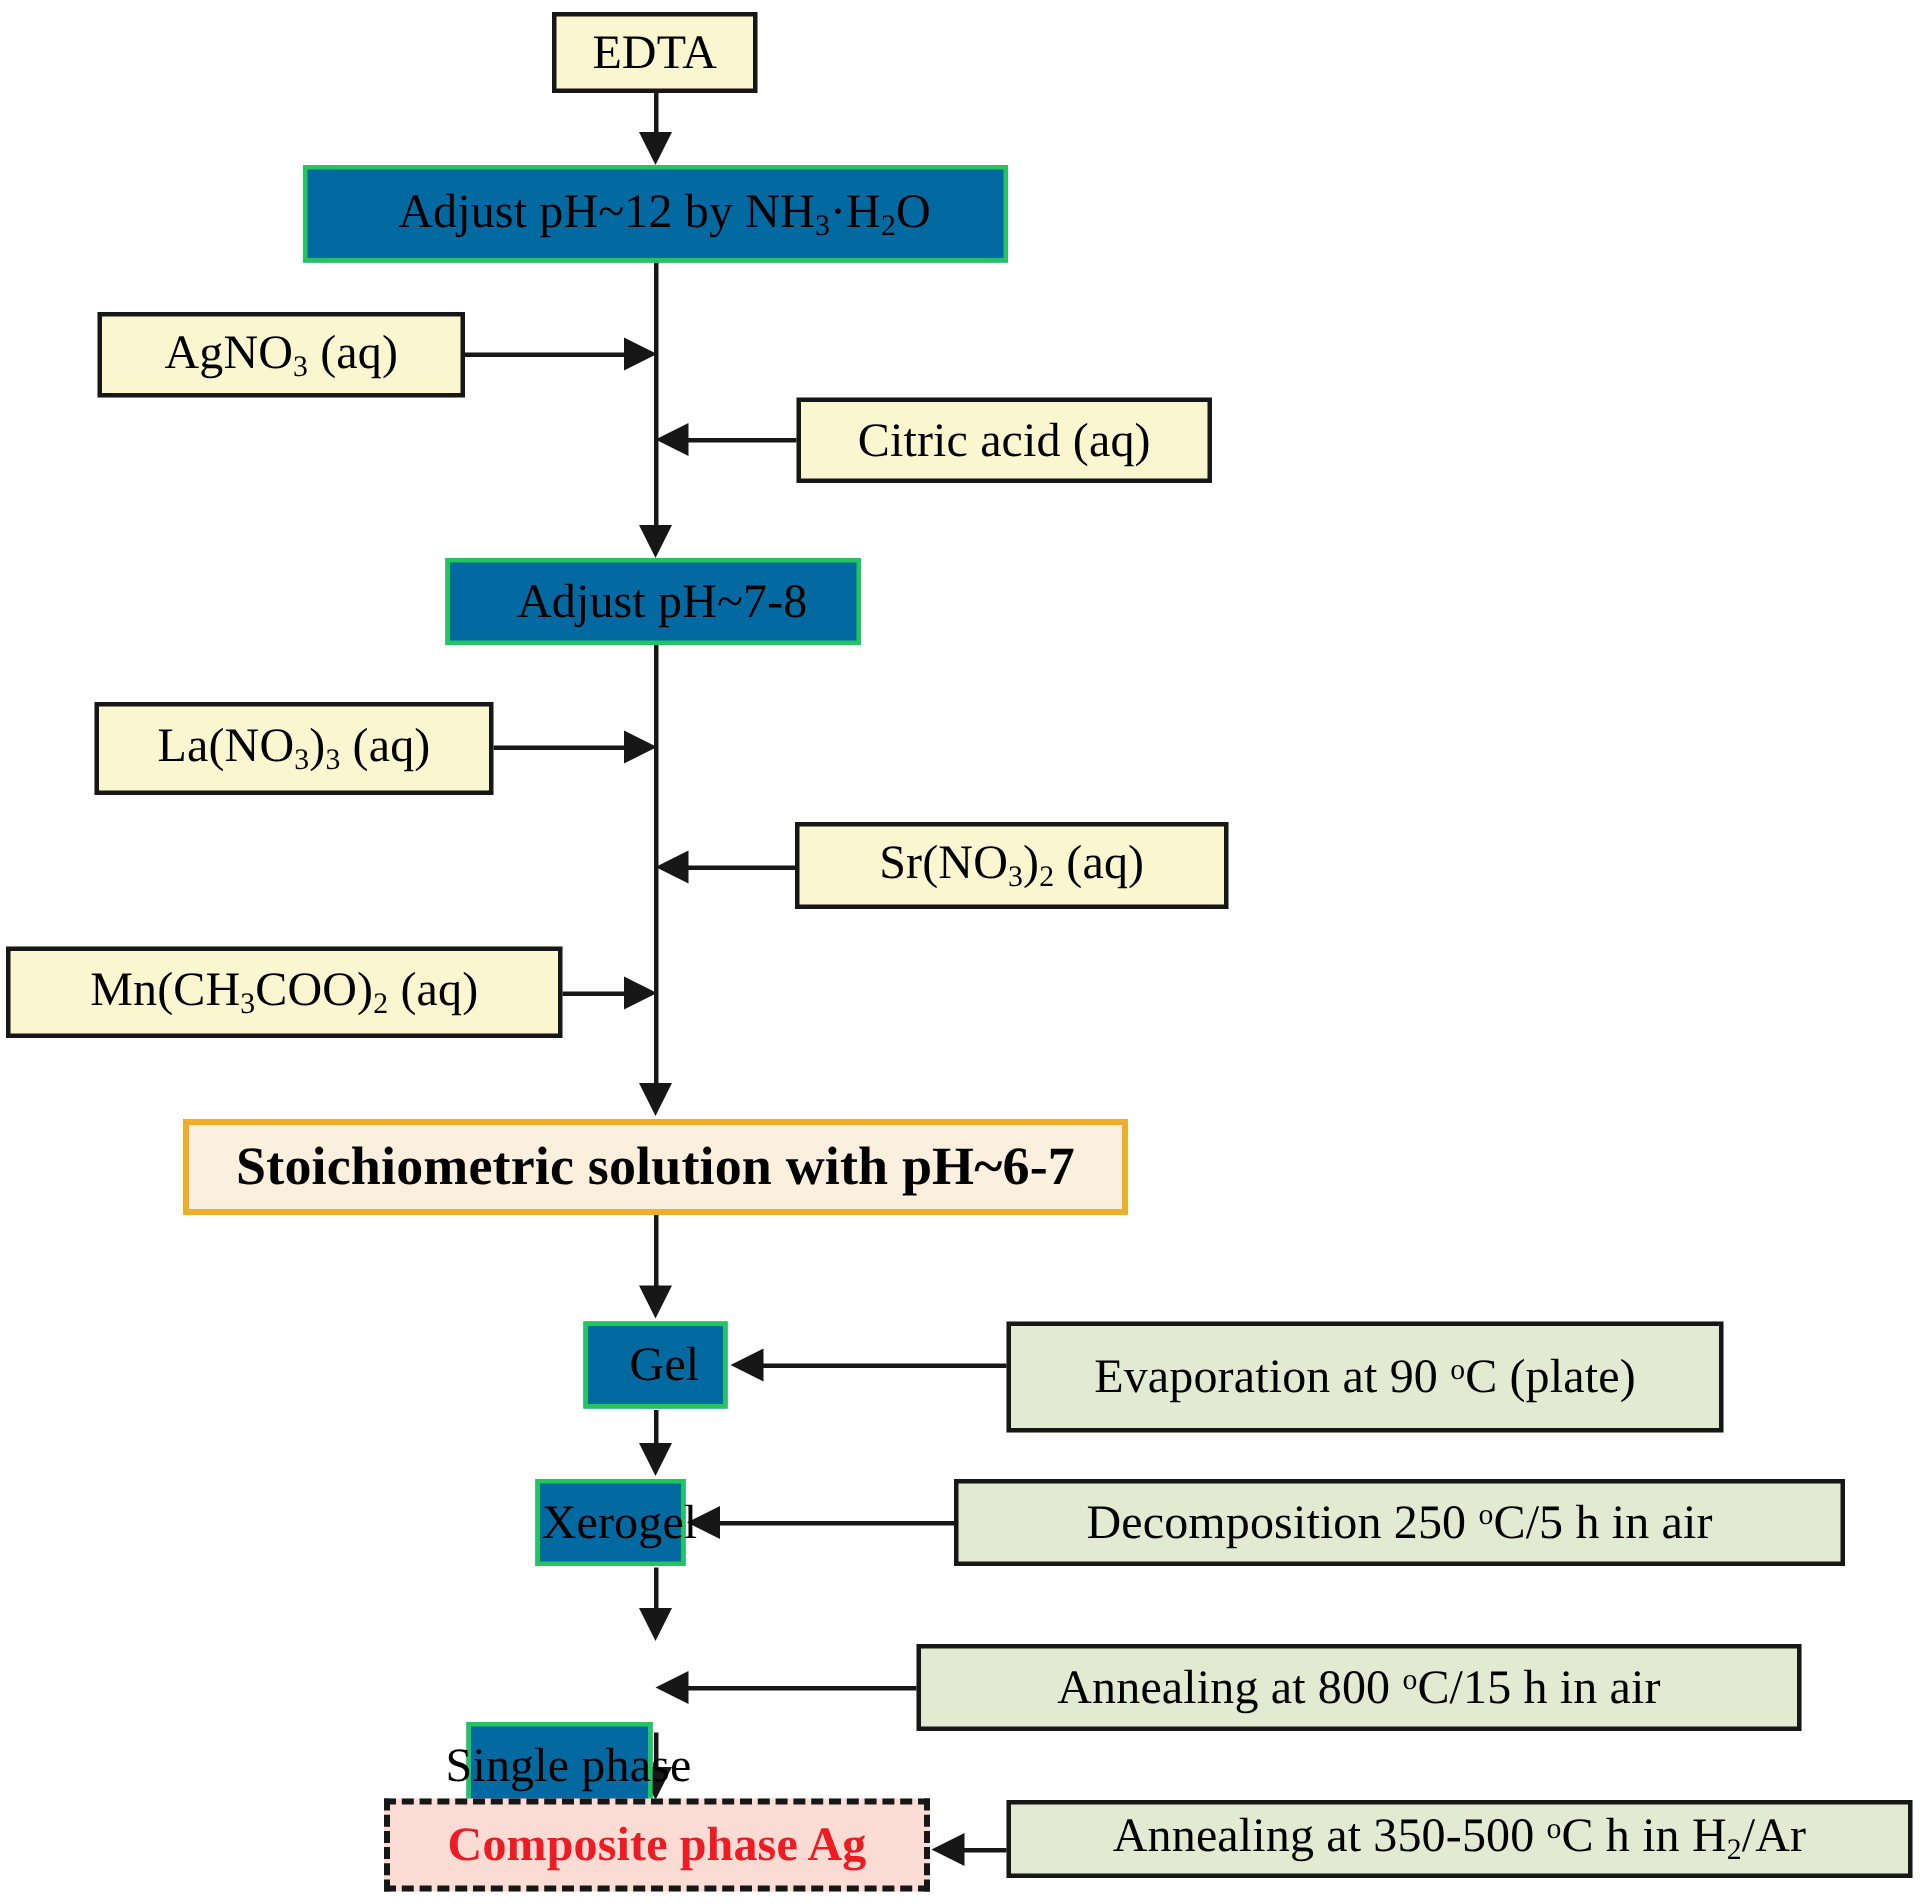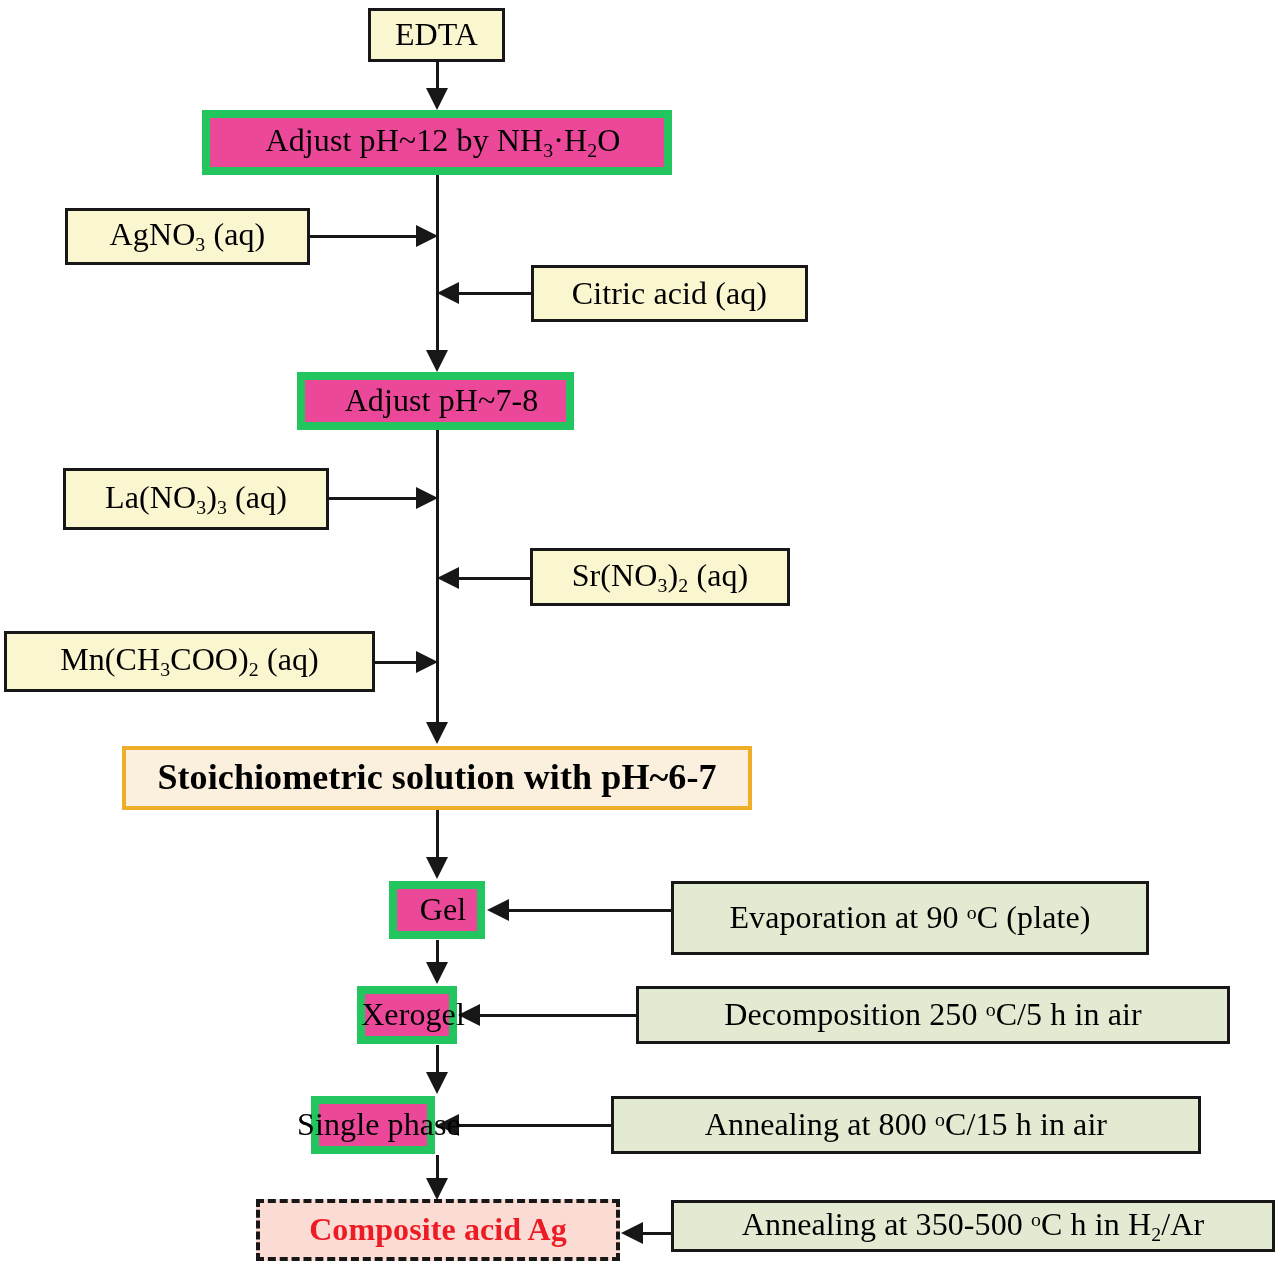--- a/index.html
+++ b/index.html
@@ -26,22 +26,22 @@
     justify-content: center;
     text-align: center;
     color: #000000;
     white-space: nowrap;
     line-height: 1.05;
     letter-spacing: .1px;
   }
   .box .txt { display: block; padding: 0 8px; }
 
   .b-solid {
-    border: 8px solid #22c55e;
-    background: #ec4899;
+    border: 3px solid #22c55e;
+    background: #0369a1;
     padding-left: 12px;
   }
   .b-yellow {
     border: 3px solid #171717;
     background: #faf6cf;
   }
   .b-green {
     border: 3px solid #171717;
     background: #e2ead2;
   }
@@ -162,21 +162,21 @@
   </div>
 
   <div class="box b-solid" style="left:297px; top:372px; width:277px; height:58px; font-size:32px;">
     <span class="txt">Adjust pH~7-8</span>
   </div>
 
   <div class="box b-yellow" style="left:63px; top:468px; width:266px; height:62px; font-size:32px;">
     <span class="txt">La(NO<sub>3</sub>)<sub>3</sub> (aq)</span>
   </div>
 
-  <div class="box b-yellow" style="left:530px; top:548px; width:260px; height:58px; font-size:32px;">
+  <div class="box b-yellow" style="left:530px; top:548px; width:289px; height:58px; font-size:32px;">
     <span class="txt">Sr(NO<sub>3</sub>)<sub>2</sub> (aq)</span>
   </div>
 
   <div class="box b-yellow" style="left:4px; top:631px; width:371px; height:61px; font-size:32px;">
     <span class="txt">Mn(CH<sub>3</sub>COO)<sub>2</sub> (aq)</span>
   </div>
 
   <div class="box b-orange" style="left:122px; top:746px; width:630px; height:64px; font-size:36px;font-weight:bold;">
     <span class="txt">Stoichiometric solution with pH~6-7</span>
   </div>
@@ -190,29 +190,29 @@
   </div>
 
   <div class="box b-solid" style="left:357px; top:986px; width:100px; height:58px; font-size:32px;">
     <span class="txt">Xerogel</span>
   </div>
 
   <div class="box b-green" style="left:636px; top:986px; width:594px; height:58px; font-size:32px;">
     <span class="txt">Decomposition 250 <sup>o</sup>C/5 h in air</span>
   </div>
 
-  <div class="box b-solid" style="left:311px; top:1096px; width:124px; height:58px; font-size:32px;">
+  <div class="box b-solid" style="left:311px; top:1148px; width:124px; height:58px; font-size:32px;">
     <span class="txt">Single phase</span>
   </div>
 
   <div class="box b-green" style="left:611px; top:1096px; width:590px; height:58px; font-size:32px;">
     <span class="txt">Annealing at 800 <sup>o</sup>C/15 h in air</span>
   </div>
 
   <div class="box b-dashed" style="left:256px; top:1199px; width:364px; height:62px; font-size:32px;">
-    <span class="txt">Composite acid Ag</span>
+    <span class="txt">Composite phase Ag</span>
   </div>
 
   <div class="box b-green" style="left:671px; top:1200px; width:604px; height:52px; font-size:32px;">
     <span class="txt">Annealing at 350-500 <sup>o</sup>C h in H<sub>2</sub>/Ar</span>
   </div>
 
 </div>
 
 </body></html>

